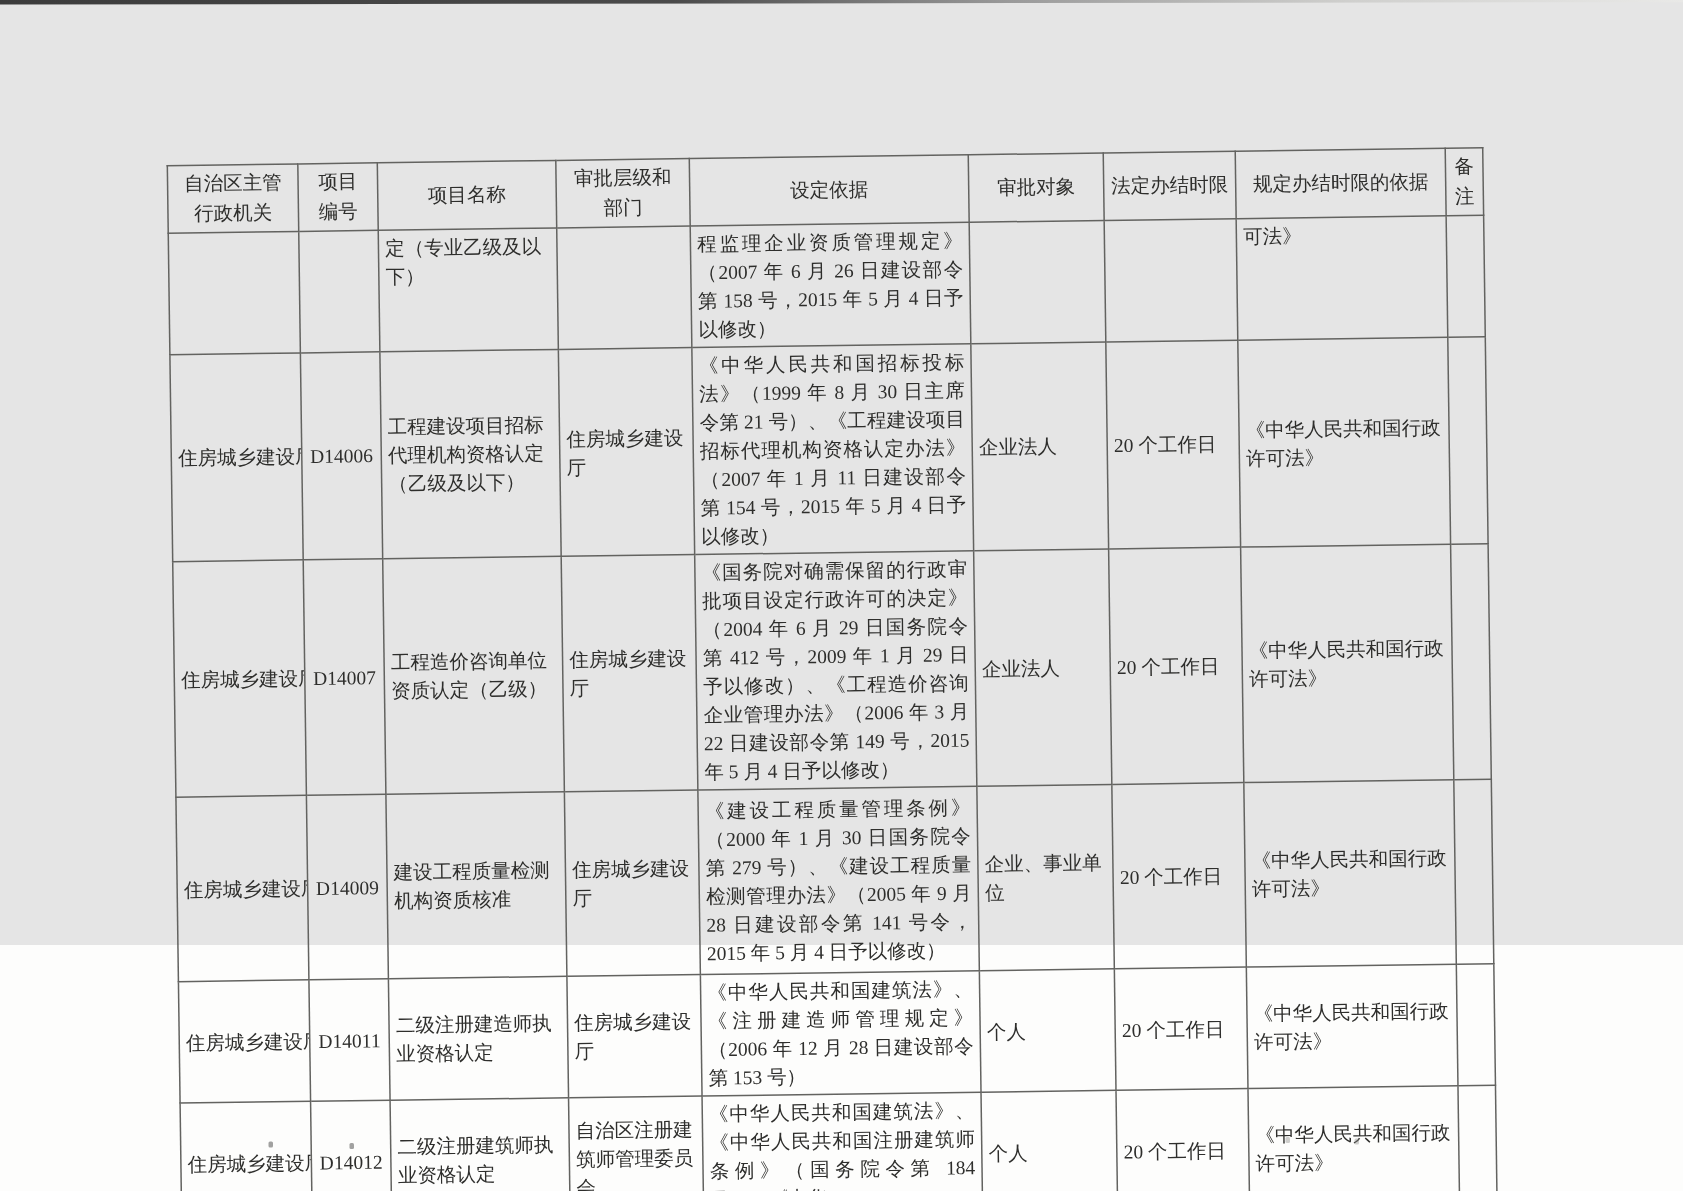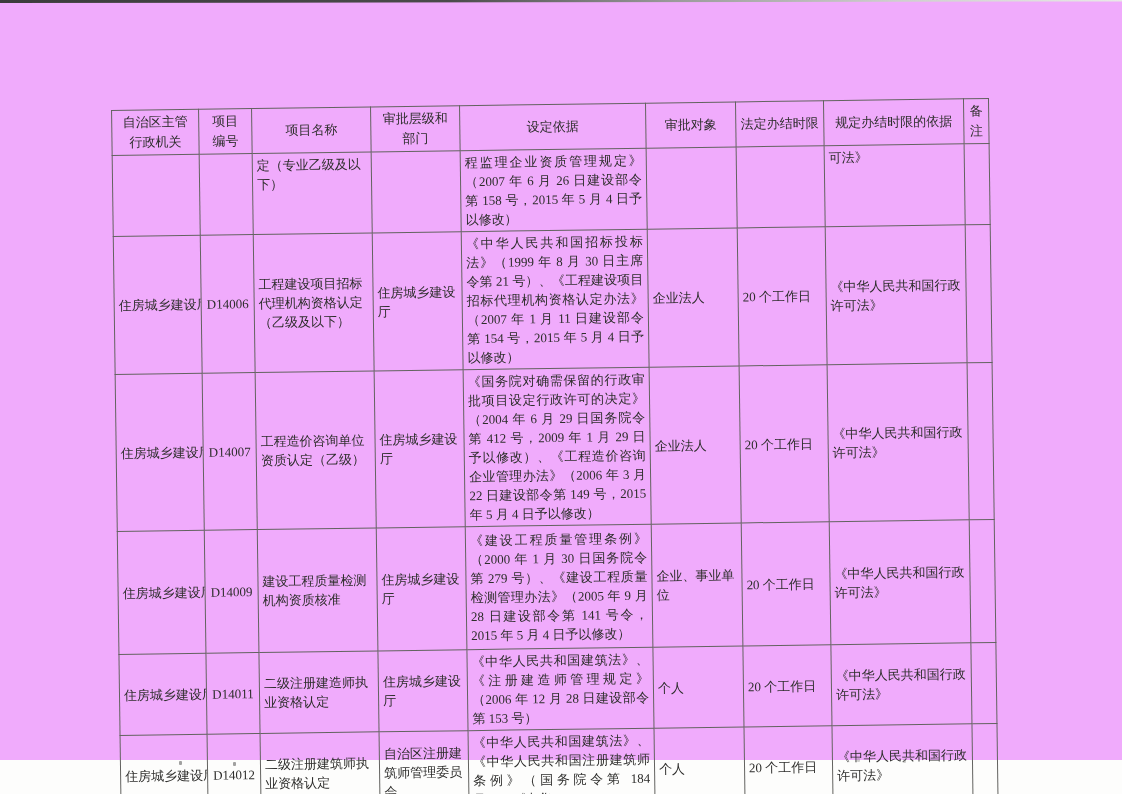--- a/index.html
+++ b/index.html
@@ -7,22 +7,22 @@
     padding: 0;
     width: 1122px;
     height: 794px;
     overflow: hidden;
     background: #fdfdfc;
     font-family: "Liberation Serif", "DejaVu Serif", serif;
   }
   #page {
     position: relative;
     width: 1122px;
-    height: 760px;
-    background: #f0abfc;
+    height: 630px;
+    background: #e5e5e5;
   }
   
   #scan-line {
     position: absolute;
     top: 0; left: 0;
     width: 1122px; height: 3px;
     background: linear-gradient(to right, #3c3c3c 0%, #4a4a4a 40%, #9a9a9a 60%, #cfcfcd 80%, #e9e9e7 100%);
     transform: rotate(-0.08deg);
     transform-origin: left top;
   }

